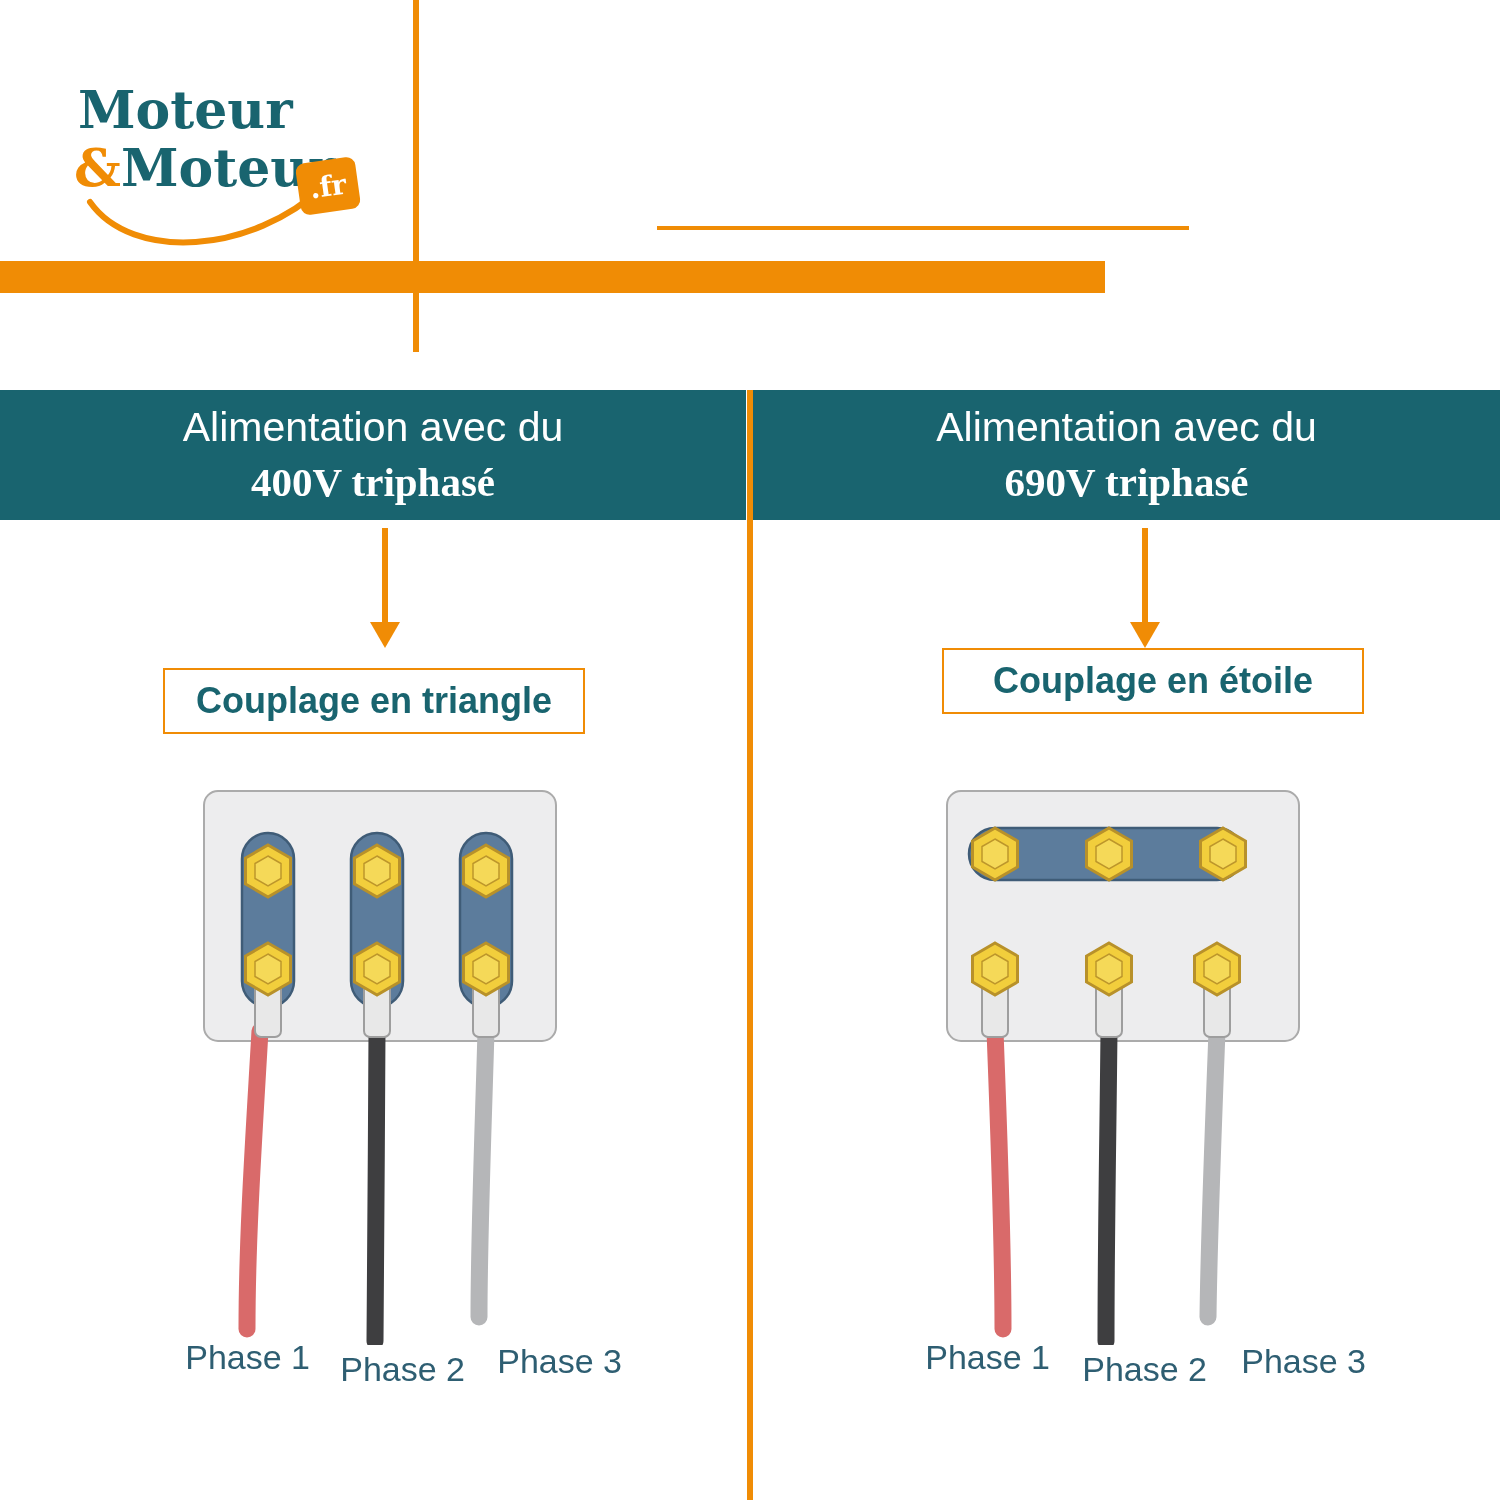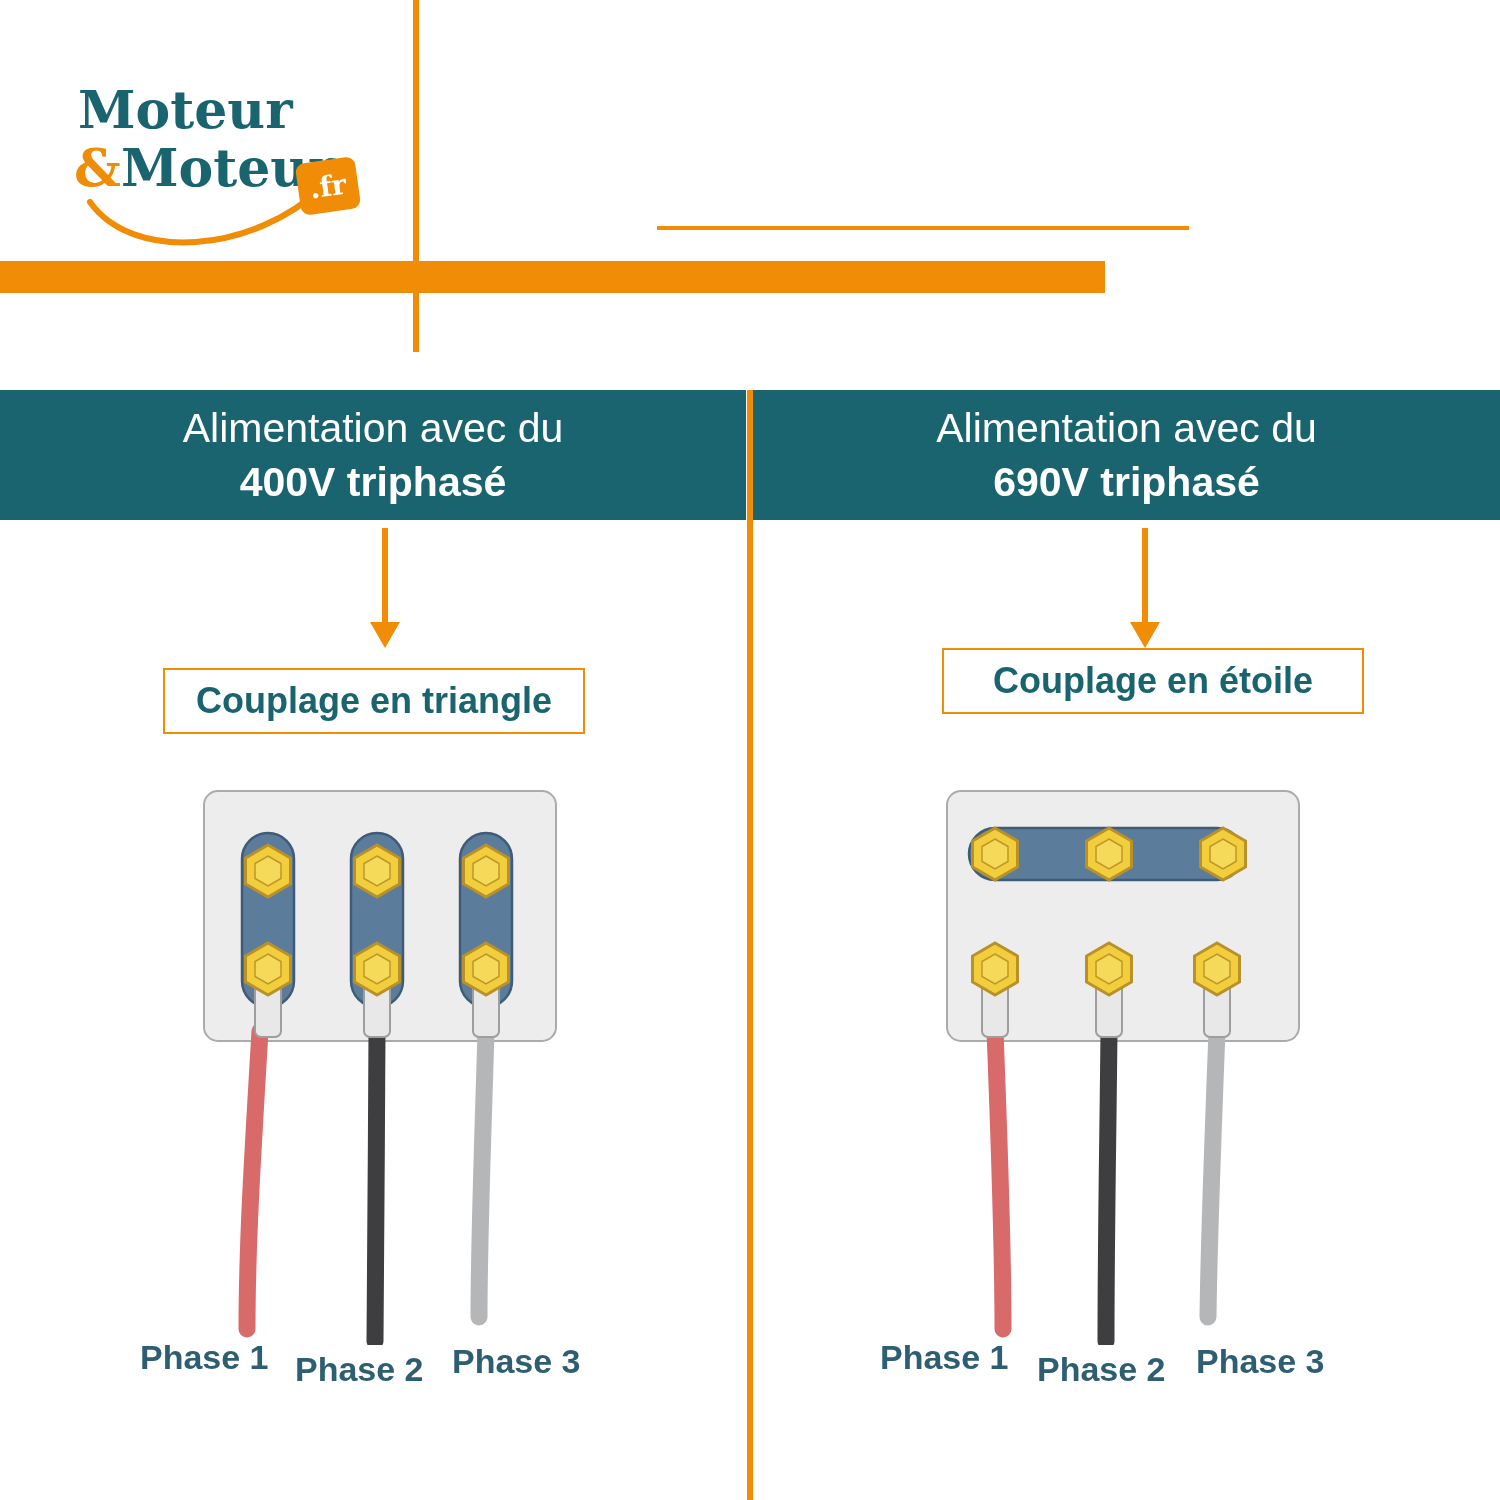--- a/index.html
+++ b/index.html
@@ -43,21 +43,21 @@
   .title{position:absolute;left:555px;top:68px;width:745px;text-align:center;
          color:var(--teal);font-weight:700;font-size:57px;line-height:1.24;}
   .title span{display:block;}
   .title-underline{position:absolute;left:657px;top:226px;width:532px;height:4px;background:var(--orange);}
 
   
   .header{position:absolute;top:390px;height:130px;background:var(--teal);color:#fff;
           display:flex;flex-direction:column;justify-content:center;align-items:center;
           gap:7px;font-size:41px;}
   .header .h1{font-weight:400;}
-  .header .h2{font-weight:700;}
+  .header .h2{font-weight:700;font-family:Liberation Serif, serif;}
   .header-left{left:0;width:746px;}
   .header-right{left:753px;width:747px;}
 
   
   .arrow{position:absolute;top:528px;width:30px;height:122px;}
   .arrow-left{left:370px;}
   .arrow-right{left:1130px;}
   .arrow-shaft{position:absolute;left:12px;top:0;width:6px;height:96px;background:var(--orange);}
   .arrow-head{position:absolute;left:0;top:94px;width:0;height:0;
               border-left:15px solid transparent;border-right:15px solid transparent;
@@ -79,21 +79,21 @@
   .tbar{fill:var(--bar-steel);stroke:var(--bar-steel-dark);stroke-width:2.5;}
   .collar{fill:var(--collar);stroke:var(--collar-border);stroke-width:2;}
   .nut-outer{fill:var(--nut-yellow);stroke:var(--nut-border);stroke-width:3;}
   .nut-inner{fill:var(--nut-inner);stroke:var(--nut-border);stroke-width:1.5;opacity:.9;}
   .wire{fill:none;stroke-width:17;stroke-linecap:round;}
   .wire-red{stroke:var(--wire-red);}
   .wire-dark{stroke:var(--wire-dark);}
   .wire-gray{stroke:var(--wire-gray);}
 
   
-  .phase{position:absolute;width:170px;text-align:left;font-size:34px;font-weight:700;color:var(--phase-text);}
+  .phase{position:absolute;width:170px;text-align:right;font-size:34px;font-weight:400;color:var(--phase-text);}
   .p-l1{left:140px;top:1338px;}
   .p-l2{left:295px;top:1350px;}
   .p-l3{left:452px;top:1342px;}
   .p-r1{left:880px;top:1338px;}
   .p-r2{left:1037px;top:1350px;}
   .p-r3{left:1196px;top:1342px;}
 </style>
 </head>
 <body>
 

